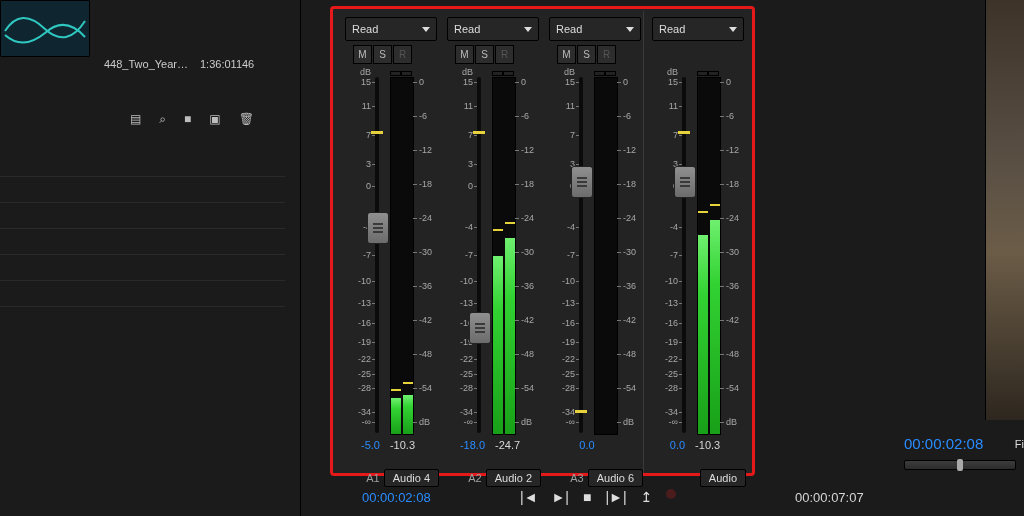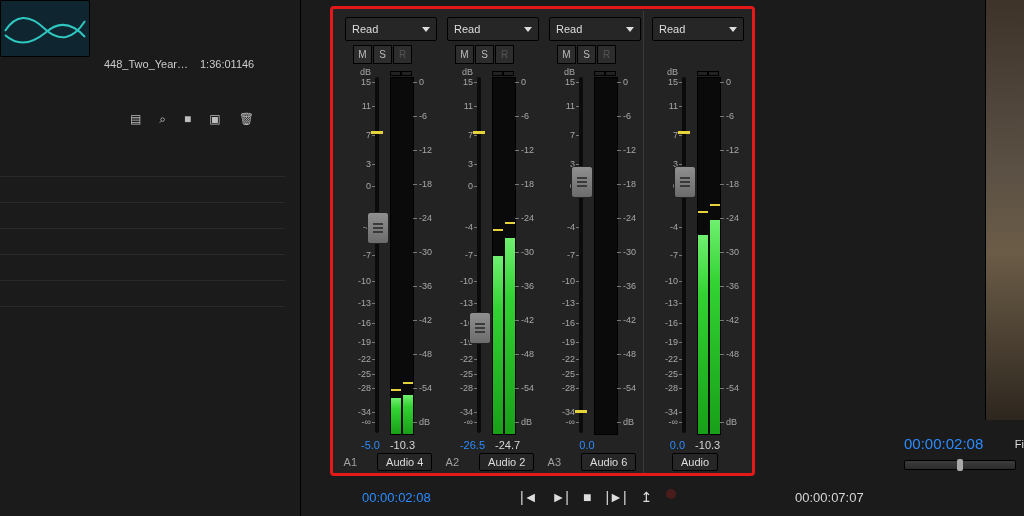--- a/index.html
+++ b/index.html
@@ -46,21 +46,21 @@
   .meter .bar{position:absolute;bottom:0;width:10px;background:linear-gradient(to top,#18a018 0%,#32d232 70%,#6ff06f 100%)}
   .meter .bar.l{left:0}
   .meter .bar.r{right:0}
   .meter .pk{position:absolute;width:10px;height:2px;background:#e6d23a}
   .clip{position:absolute;left:53px;top:0;width:22px;height:5px;display:flex}
   .clip span{flex:1;background:#222;border:1px solid #000}
 
   .readout{position:absolute;top:428px;left:0;width:100%;display:flex;justify-content:center;gap:10px;font-size:11px}
   .readout .gain{color:#2a8cff}
   .readout .db{color:#d6d6d6}
-  .namerow{position:absolute;top:442px;left:0;width:100%;display:flex;align-items:center;gap:20px;justify-content:center;font-size:11px}
+  .namerow{position:absolute;top:458px;left:0;width:100%;display:flex;align-items:center;gap:4px;justify-content:flex-end;font-size:11px}
   .namerow .idx{color:#a0a0a0}
   .namerow .nm{background:#262626;border:1px solid #000;border-radius:2px;padding:2px 8px;color:#ddd}
 
   
   .tlbar{position:absolute;left:330px;top:484px;width:600px;height:26px;display:flex;align-items:center}
   .tc-left{color:#2a8cff;font-size:13px;position:absolute;left:32px}
   .tc-right{color:#d6d6d6;font-size:13px;position:absolute;left:465px}
   .tbtns{position:absolute;left:190px;display:flex;gap:14px;color:#ddd}
   .tbtns span{cursor:pointer;font-size:14px}
   .rec{width:10px;height:10px;border-radius:50%;background:#4a1c1c;display:inline-block}
@@ -289,21 +289,21 @@
             <div class="tick" style="top:243px"></div>
             <div class="lbl" style="top:272px">-48</div>
             <div class="tick" style="top:277px"></div>
             <div class="lbl" style="top:306px">-54</div>
             <div class="tick" style="top:311px"></div>
             <div class="lbl" style="top:340px">dB</div>
             <div class="tick" style="top:345px"></div>
           </div>
         </div>
         <div class="readout">
-          <span class="gain">-26.5</span>
+          <span class="gain">-18.0</span>
           <span class="db">-24.7</span>
         </div>
         <div class="namerow">
           <span class="idx">A2</span>
           <span class="nm">Audio 2</span>
         </div>
       </div>
       <div class="track">
         <div class="dd">
           <span>Read</span>

